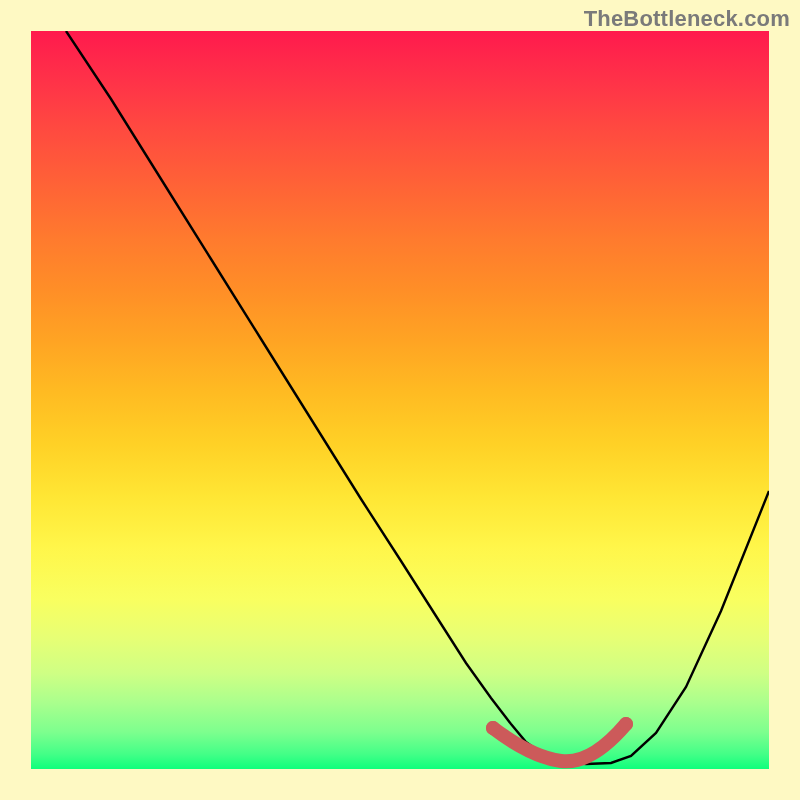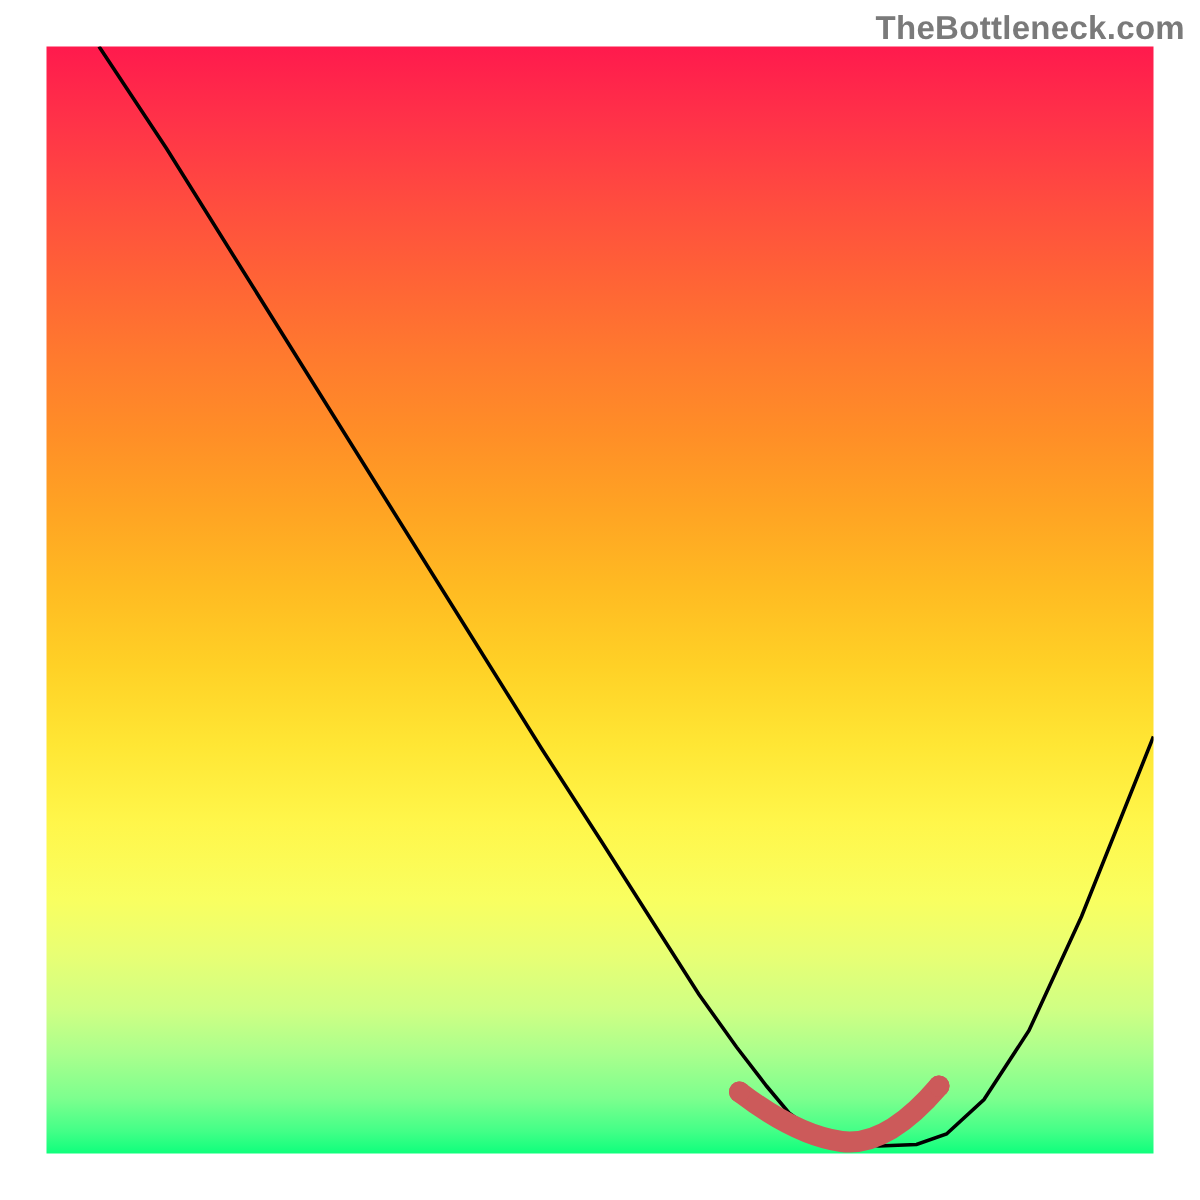--- a/index.html
+++ b/index.html
@@ -7,21 +7,21 @@
     padding: 0;
     width: 800px;
     height: 800px;
     background: #000;
     overflow: hidden;
   }
   .frame {
     position: relative;
     width: 800px;
     height: 800px;
-    background: #ffffff;
+    background: #fef9c3;
   }
   .plot {
     position: absolute;
     left: 31px;
     top: 31px;
     width: 738px;
     height: 738px;
     background: linear-gradient(to bottom,
       #ff1a4d 0%,
       #ff3348 7%,

